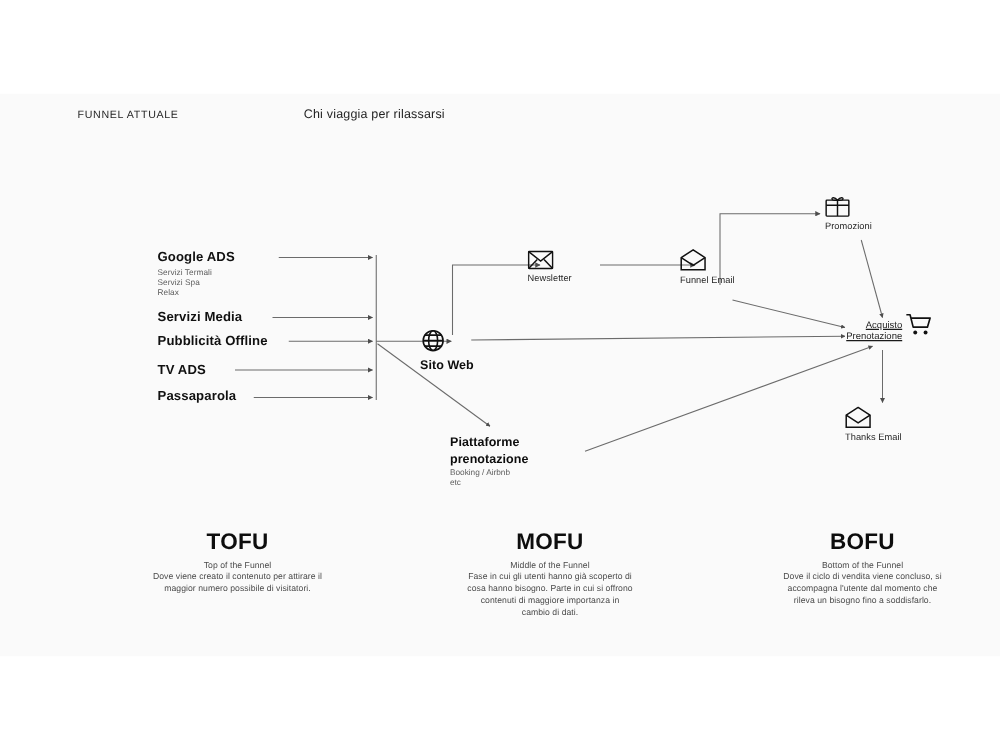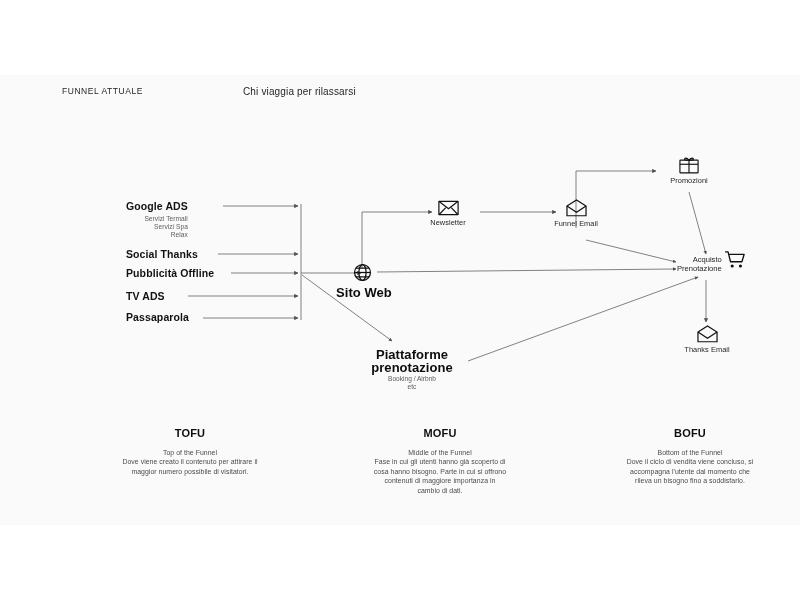--- a/index.html
+++ b/index.html
@@ -62,92 +62,92 @@
     top: 0;
     width: 800px;
     height: 600px;
     pointer-events: none;
   }
 
   
   .src {
     position: absolute;
     white-space: nowrap;
-    text-align: right;
   }
   .src-label {
     font-size: 10.5px;
     font-weight: bold;
     color: #111111;
     letter-spacing: 0.1px;
     line-height: 12px;
   }
   .src-sublist {
     margin-top: 3px;
     font-size: 6.6px;
     font-weight: normal;
     color: #5d5d5d;
     line-height: 8.2px;
     letter-spacing: 0.05px;
   }
 
   
   .node {
     position: absolute;
-    text-align: center;
+    text-align: left;
     white-space: nowrap;
   }
   .node-icon {
     display: block;
     margin: 0 auto;
     line-height: 0;
   }
   .node-cap {
     font-size: 7.4px;
     color: #262626;
     line-height: 9px;
     margin-top: 2px;
     letter-spacing: 0.05px;
   }
   .node-cap.big {
-    font-size: 13px;
+    font-size: 10px;
     font-weight: bold;
     color: #0d0d0d;
     line-height: 13px;
     margin-top: 3px;
   }
   .node-sub {
     font-size: 6.6px;
     color: #5d5d5d;
     line-height: 8.2px;
     margin-top: 1px;
   }
 
   
   .node-inline {
     position: absolute;
     display: flex;
     align-items: center;
     gap: 2px;
     white-space: nowrap;
+    text-decoration: underline;
   }
   .node-inline .cap2 {
     font-size: 7.6px;
     color: #262626;
     line-height: 9.4px;
     text-align: right;
   }
 
   
   .stage-block {
     position: absolute;
     text-align: center;
   }
   .stage-title {
-    font-size: 11px;
+    font-size: 18px;
     font-weight: bold;
     letter-spacing: 0.2px;
     color: #0d0d0d;
     line-height: 17px;
   }
   .stage-sub {
     font-size: 6.9px;
     color: #4a4a4a;
     line-height: 9.4px;
     margin-top: 6px;
@@ -213,21 +213,21 @@
   </svg>
 
   <div class="src" style="left:78px; top:200px;">
     <div class="src-label">Google ADS</div>
     <div class="src-sublist" style="white-space: pre-line;">Servizi Termali
 Servizi Spa
 Relax</div>
   </div>
 
   <div class="src" style="left:78px; top:248px;">
-    <div class="src-label">Social Thanks</div>
+    <div class="src-label">Servizi Media</div>
   </div>
 
   <div class="src" style="left:78px; top:267px;">
     <div class="src-label">Pubblicità Offline</div>
   </div>
 
   <div class="src" style="left:78px; top:290px;">
     <div class="src-label">TV ADS</div>
   </div>
 

